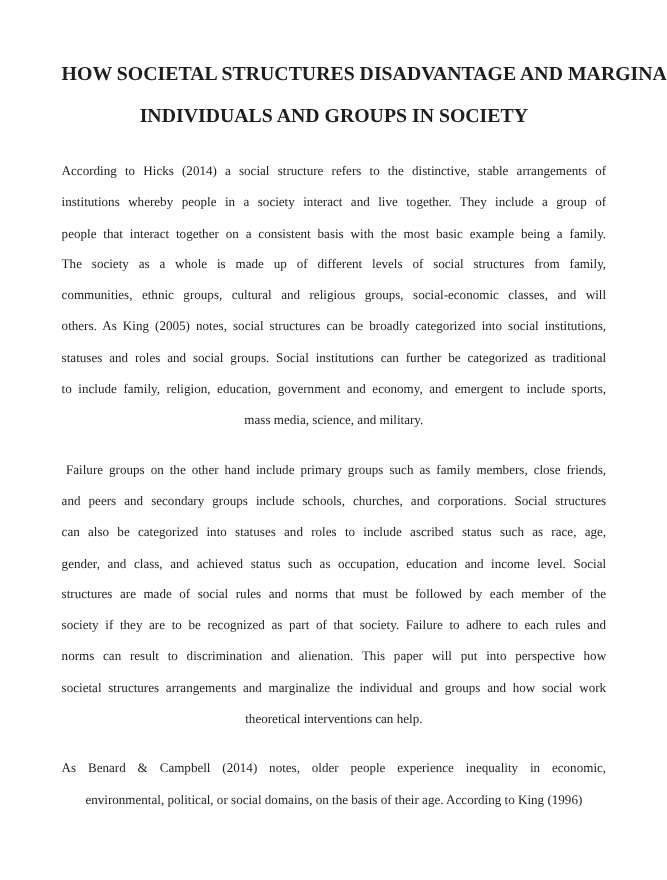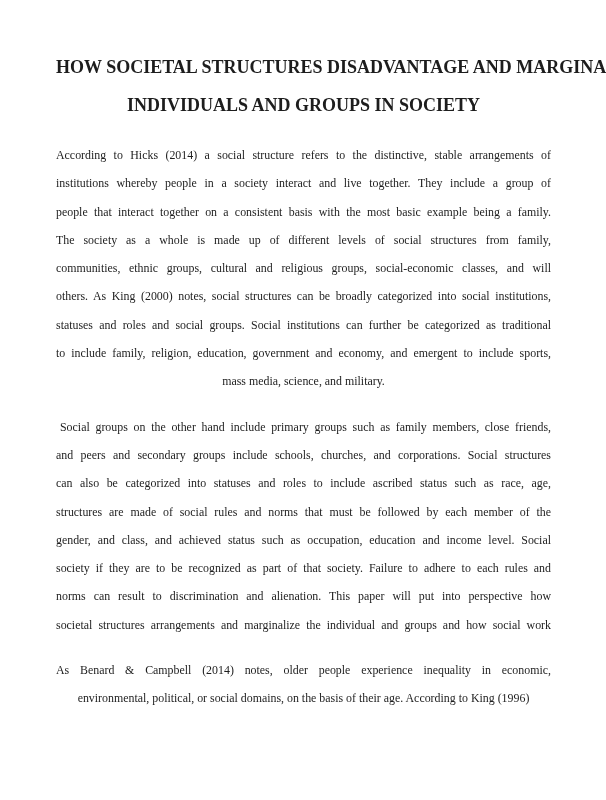--- a/index.html
+++ b/index.html
@@ -52,34 +52,35 @@
         <div class="title-line">HOW SOCIETAL STRUCTURES DISADVANTAGE AND MARGINALIZE</div>
         <div class="title-line">INDIVIDUALS AND GROUPS IN SOCIETY</div>
       </h1>
     <div class="body-text">
         <div class="para">
           <div class="line justify">According to Hicks (2014) a social structure refers to the distinctive, stable arrangements of</div>
           <div class="line justify">institutions whereby people in a society interact and live together. They include a group of</div>
           <div class="line justify">people that interact together on a consistent basis with the most basic example being a family.</div>
           <div class="line justify">The society as a whole is made up of different levels of social structures from family,</div>
           <div class="line justify">communities, ethnic groups, cultural and religious groups, social-economic classes, and will</div>
-          <div class="line justify">others. As King (2000) notes, social structures can be broadly categorized into social institutions,</div>
+          <div class="line justify">others. As King (2005) notes, social structures can be broadly categorized into social institutions,</div>
           <div class="line justify">statuses and roles and social groups. Social institutions can further be categorized as traditional</div>
           <div class="line justify">to include family, religion, education, government and economy, and emergent to include sports,</div>
           <div class="line">mass media, science, and military.</div>
         </div>
         <div class="para">
-          <div class="line justify indent">Social groups on the other hand include primary groups such as family members, close friends,</div>
+          <div class="line justify indent">Failure groups on the other hand include primary groups such as family members, close friends,</div>
           <div class="line justify">and peers and secondary groups include schools, churches, and corporations. Social structures</div>
           <div class="line justify">can also be categorized into statuses and roles to include ascribed status such as race, age,</div>
+          <div class="line justify">gender, and class, and achieved status such as occupation, education and income level. Social</div>
           <div class="line justify">structures are made of social rules and norms that must be followed by each member of the</div>
-          <div class="line justify">gender, and class, and achieved status such as occupation, education and income level. Social</div>
           <div class="line justify">society if they are to be recognized as part of that society. Failure to adhere to each rules and</div>
           <div class="line justify">norms can result to discrimination and alienation. This paper will put into perspective how</div>
           <div class="line justify">societal structures arrangements and marginalize the individual and groups and how social work</div>
+          <div class="line">theoretical interventions can help.</div>
         </div>
         <div class="para">
           <div class="line justify">As Benard &amp; Campbell (2014) notes, older people experience inequality in economic,</div>
           <div class="line">environmental, political, or social domains, on the basis of their age. According to King (1996)</div>
         </div>
       </div>
   </div>
 </div>
 
 </body></html>

